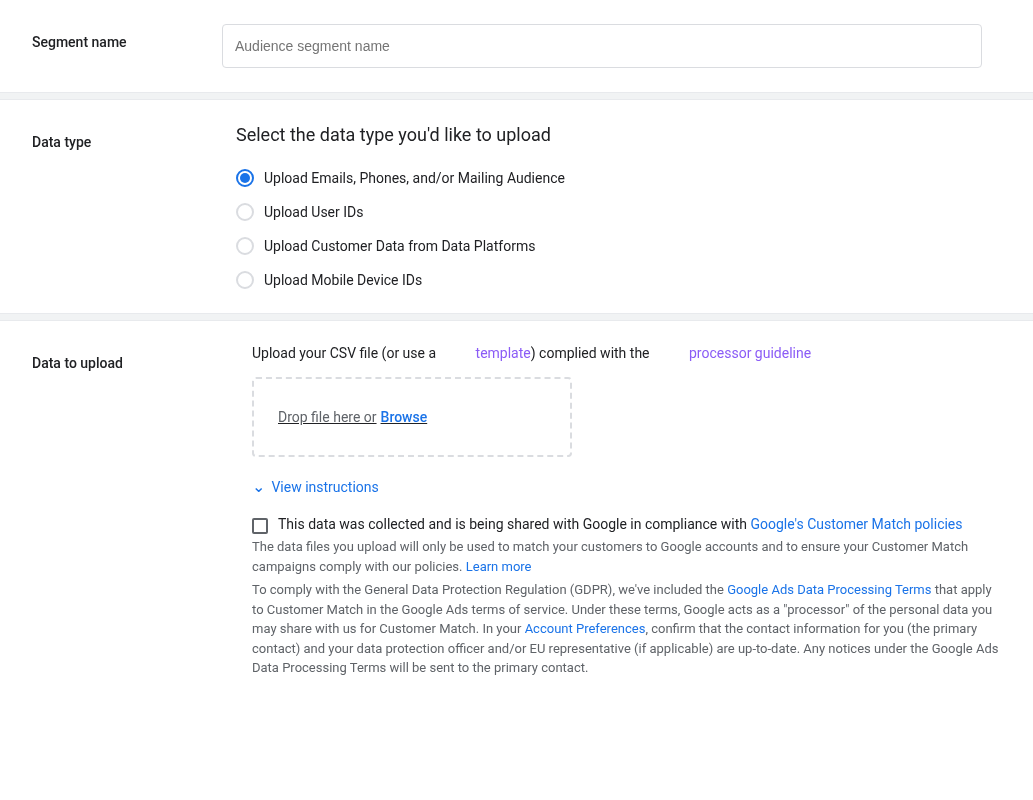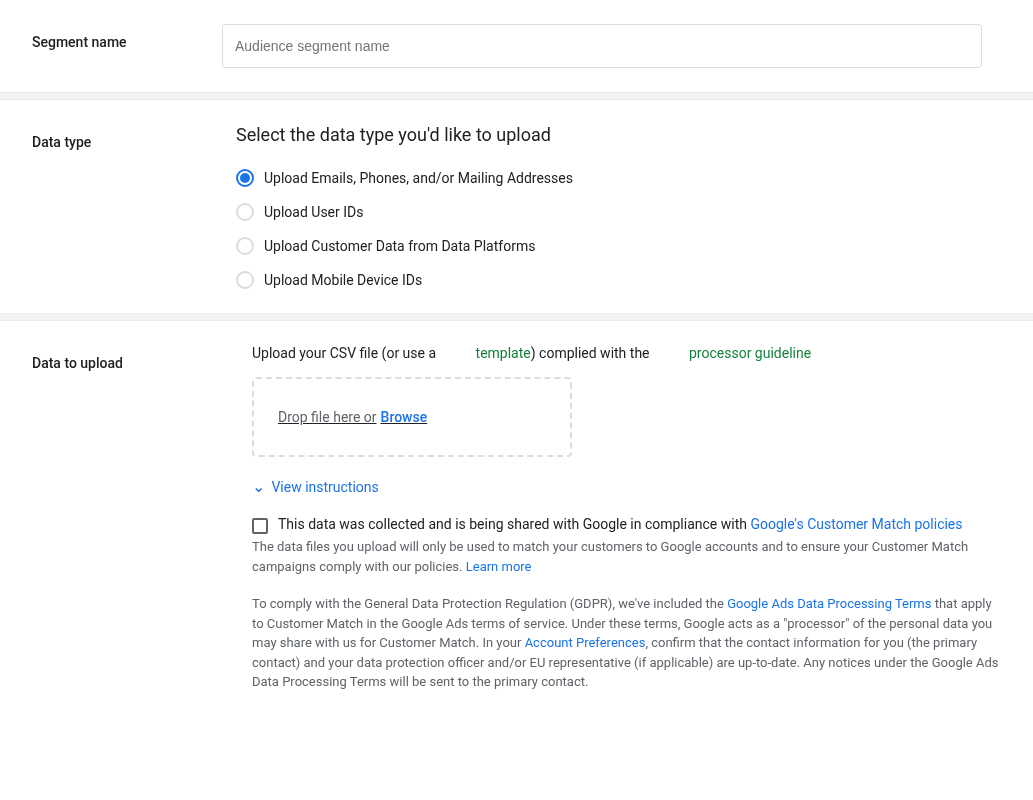--- a/index.html
+++ b/index.html
@@ -126,21 +126,21 @@
       gap: 40px;
     }
 
     .upload-description {
       font-size: 14px;
       color: #202124;
       margin-bottom: 16px;
     }
 
     .upload-description a {
-      color: #15803d;
+      color: #8b5cf6;
       text-decoration: none;
       padding-left: 36px;
     }
 
     
     .drop-zone {
       width: 320px;
       height: 80px;
       border: 2px dashed #dadce0;
       border-radius: 4px;
@@ -219,21 +219,21 @@
 
     .compliance-text a {
       color: #1a73e8;
       text-decoration: none;
     }
 
     .policy-text {
       font-size: 13px;
       color: #5f6368;
       line-height: 1.5;
-      margin-bottom: 18px;
+      margin-bottom: 4px;
     }
 
     .policy-text a {
       color: #1a73e8;
       text-decoration: none;
     }
 
     .gdpr-text {
       font-size: 13px;
       color: #5f6368;
@@ -260,21 +260,21 @@
   <div class="section-divider"></div>
 
   <div class="data-type-section">
     <div class="section-label">Data type</div>
     <div class="section-content">
       <p class="instruction-text">Select the data type you'd like to upload</p>
       <div class="radio-group">
 
         <label class="radio-item">
           <input type="radio" name="datatype" class="radio-input" checked="" style="">
-          <span class="radio-label">Upload Emails, Phones, and/or Mailing Addresses</span>
+          <span class="radio-label">Upload Emails, Phones, and/or Mailing Audience</span>
         </label>
 
         <label class="radio-item">
           <input type="radio" name="datatype" class="radio-input" style="">
           <span class="radio-label">Upload User IDs</span>
         </label>
 
         <label class="radio-item">
           <input type="radio" name="datatype" class="radio-input" style="">
           <span class="radio-label">Upload Customer Data from Data Platforms</span>

